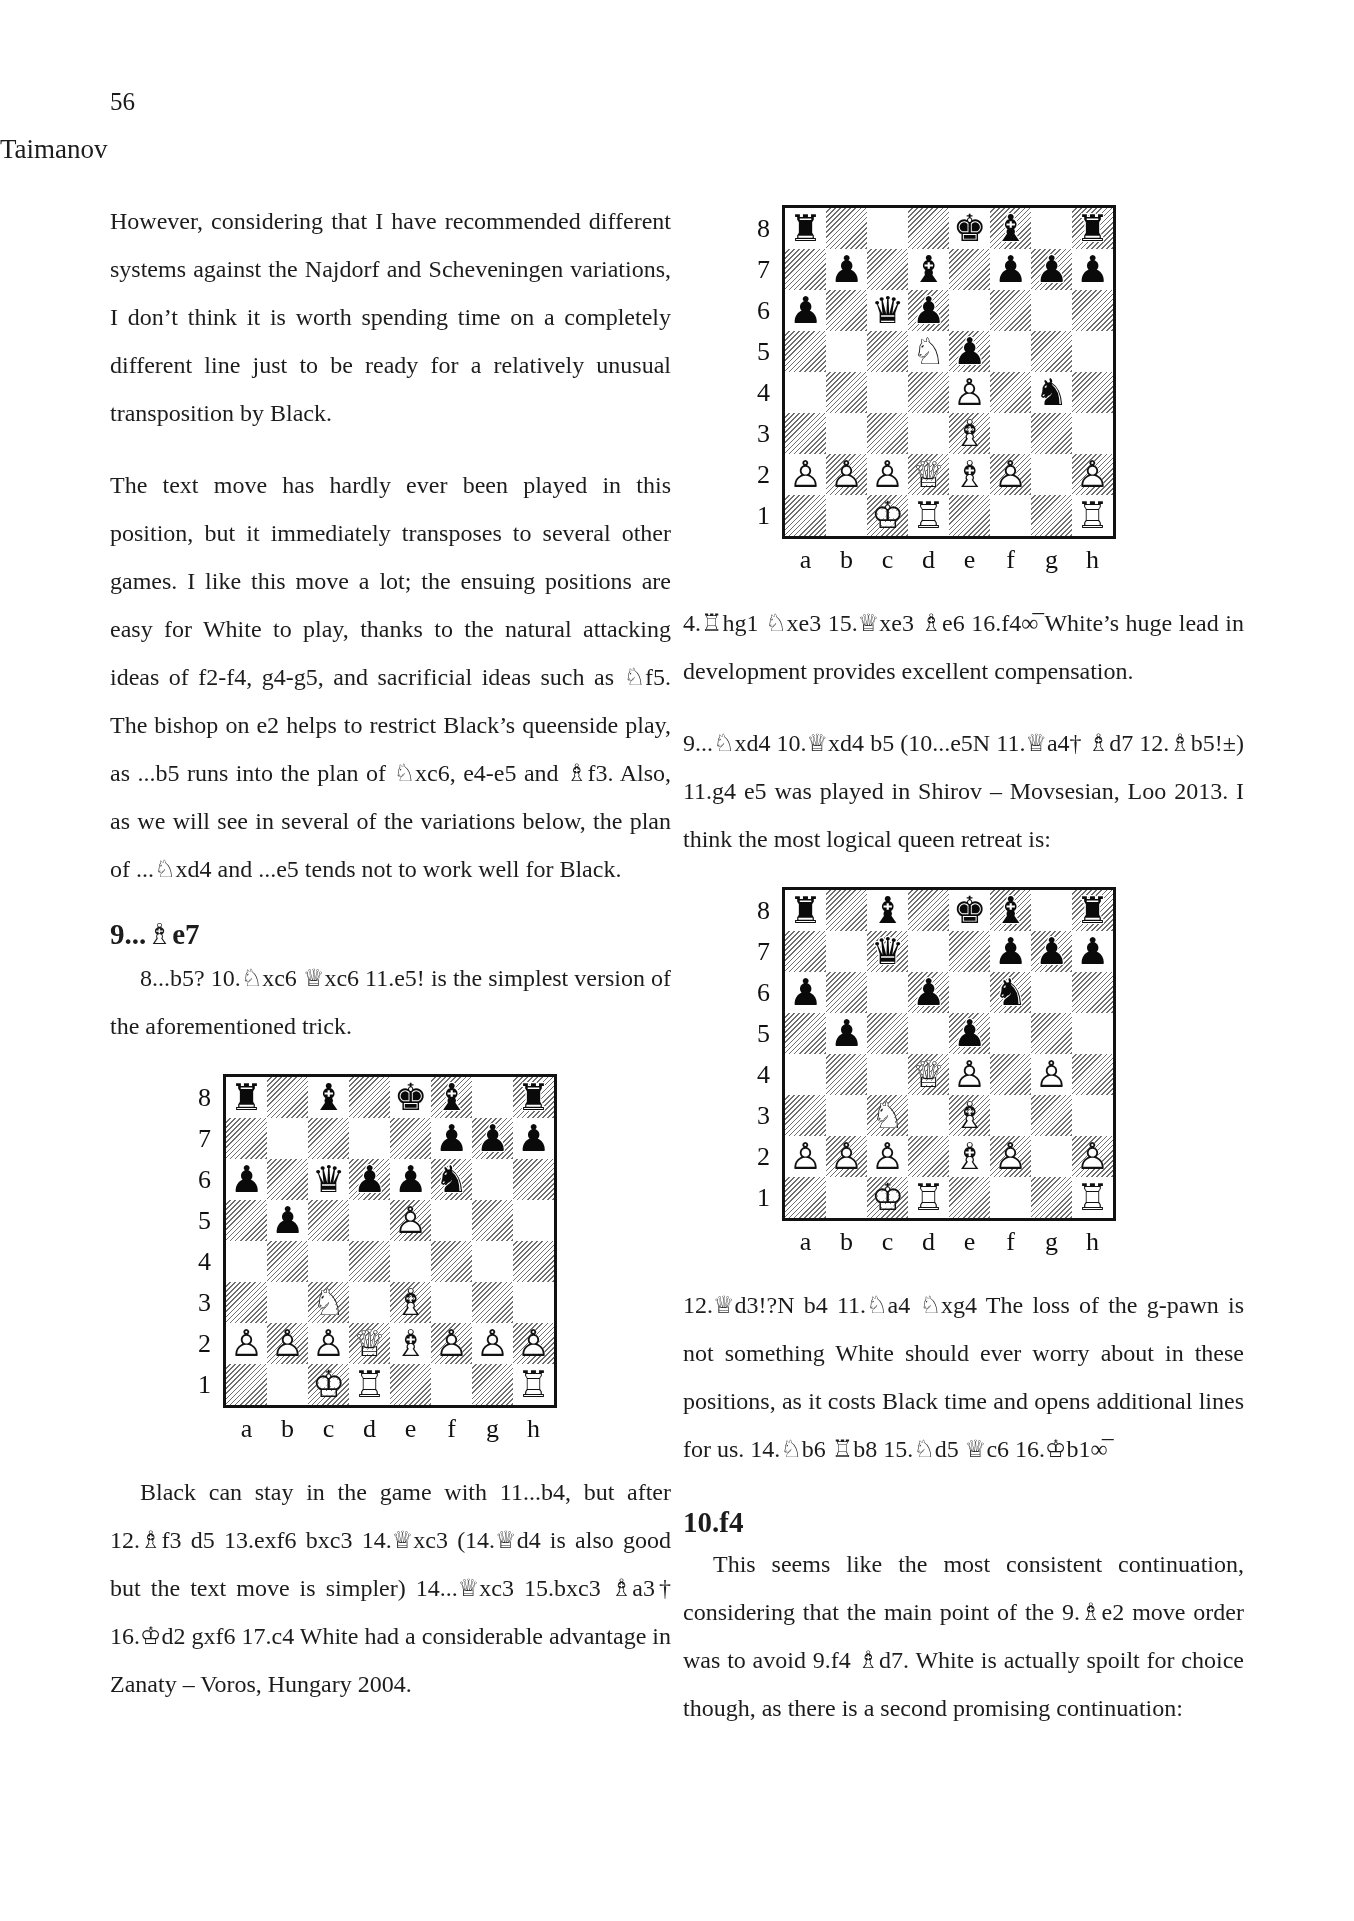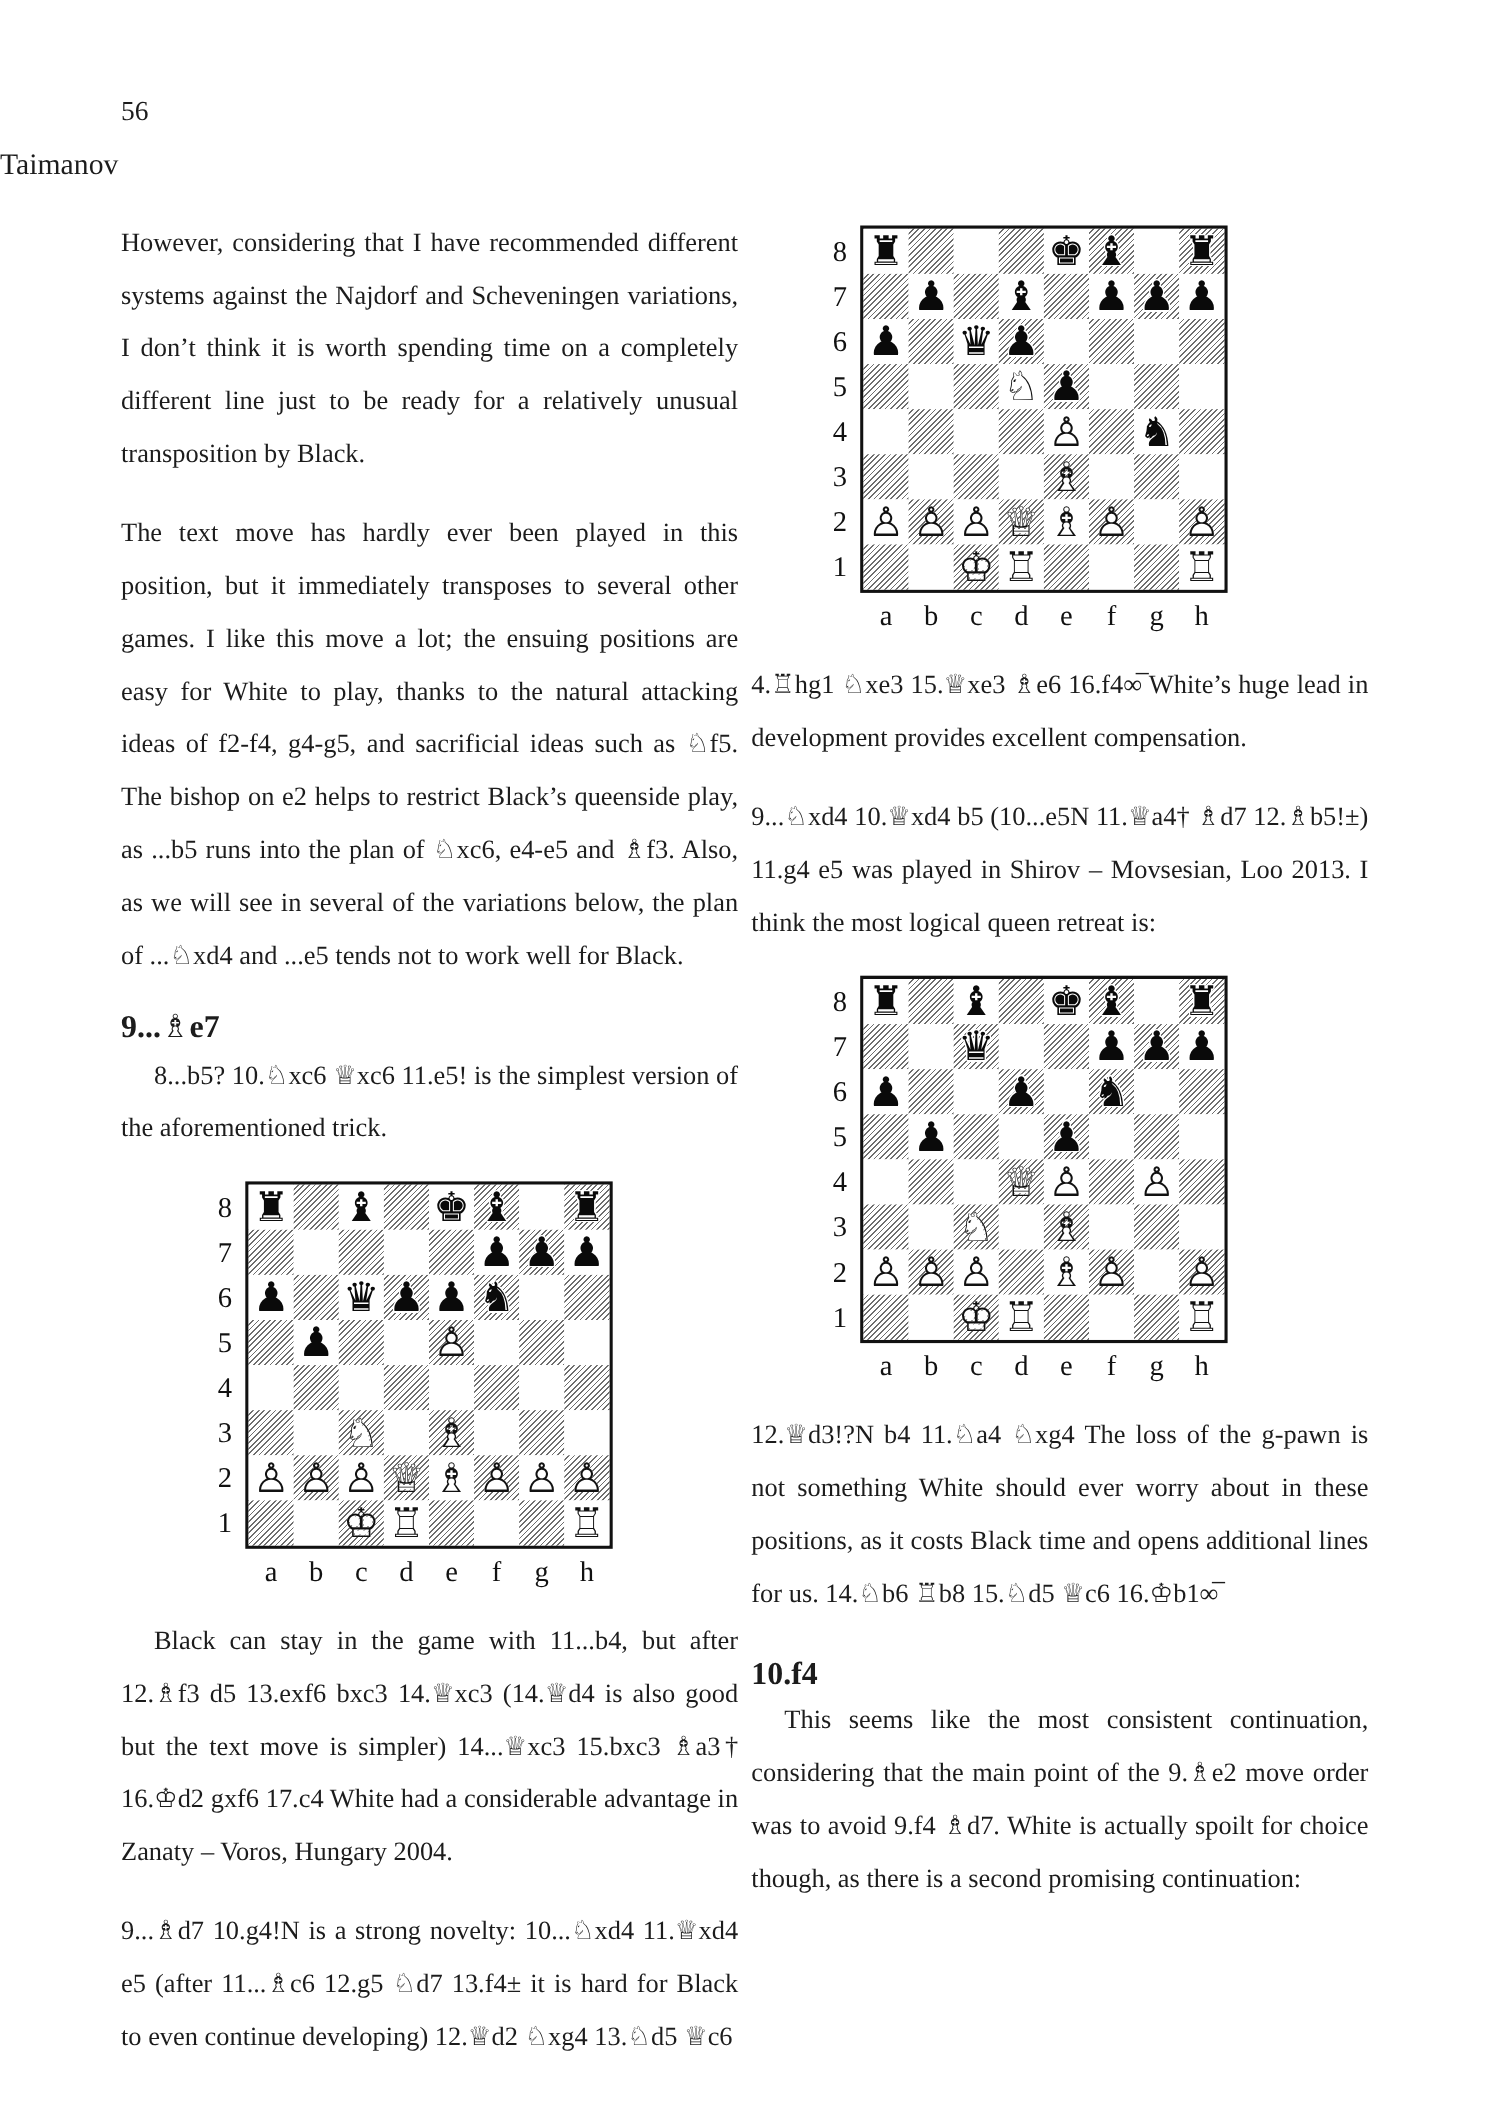--- a/index.html
+++ b/index.html
@@ -243,21 +243,20 @@
         <div class="file-label">c</div>
         <div class="file-label">d</div>
         <div class="file-label">e</div>
         <div class="file-label">f</div>
         <div class="file-label">g</div>
         <div class="file-label">h</div>
       </div>
   </div>
 
   <p class="indent gap28">Black can stay in the game with 11...b4, but after 12.♗f3 d5 13.exf6 bxc3 14.♕xc3 (14.♕d4 is also good but the text move is simpler) 14...♕xc3 15.bxc3 ♗a3† 16.♔d2 gxf6 17.c4 White had a considerable advantage in Zanaty – Voros, Hungary 2004.</p>
-  <p>9...♗d7 10.g4!N is a strong novelty: 10...♘xd4 11.♕xd4 e5 (after 11...♗c6 12.g5 ♘d7 13.f4± it is hard for Black to even continue developing) 12.♕d2 ♘xg4 13.♘d5 ♕c6</p>
 </div>
 
 <div class="col col-right">
   <div class="diagram dg-right">
     <div class="board-row">
       <div class="rank-labels">
           <div class="rank-label">8</div>
           <div class="rank-label">7</div>
           <div class="rank-label">6</div>
           <div class="rank-label">5</div>

